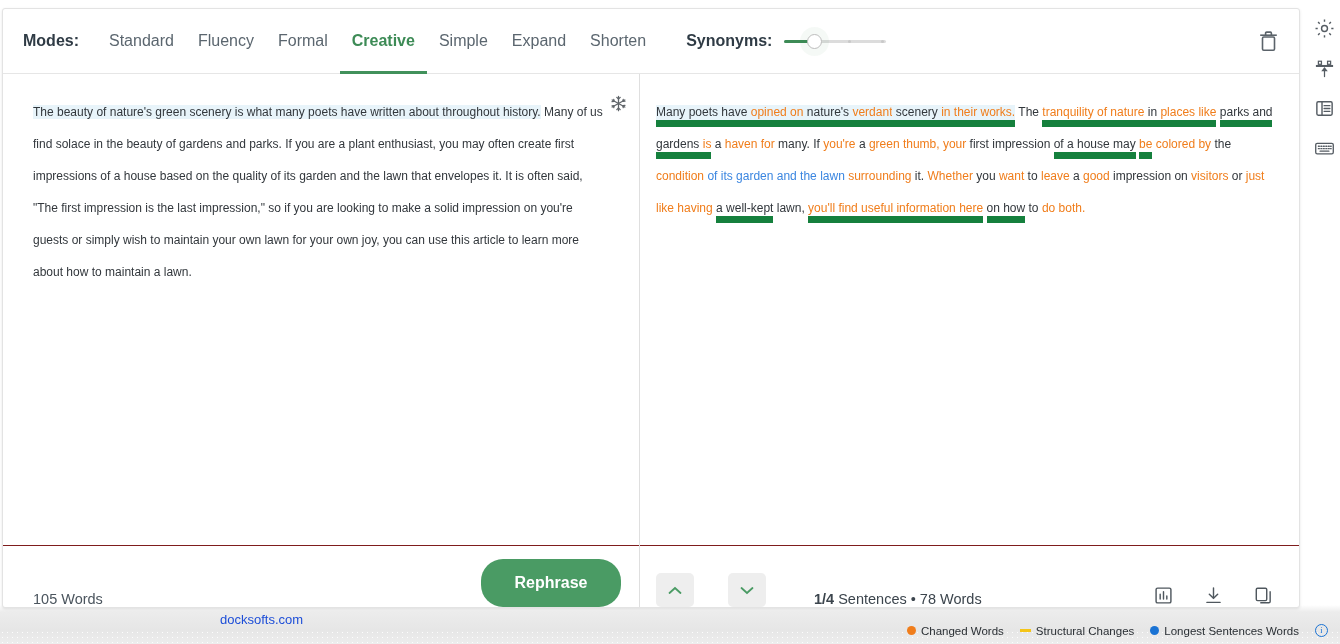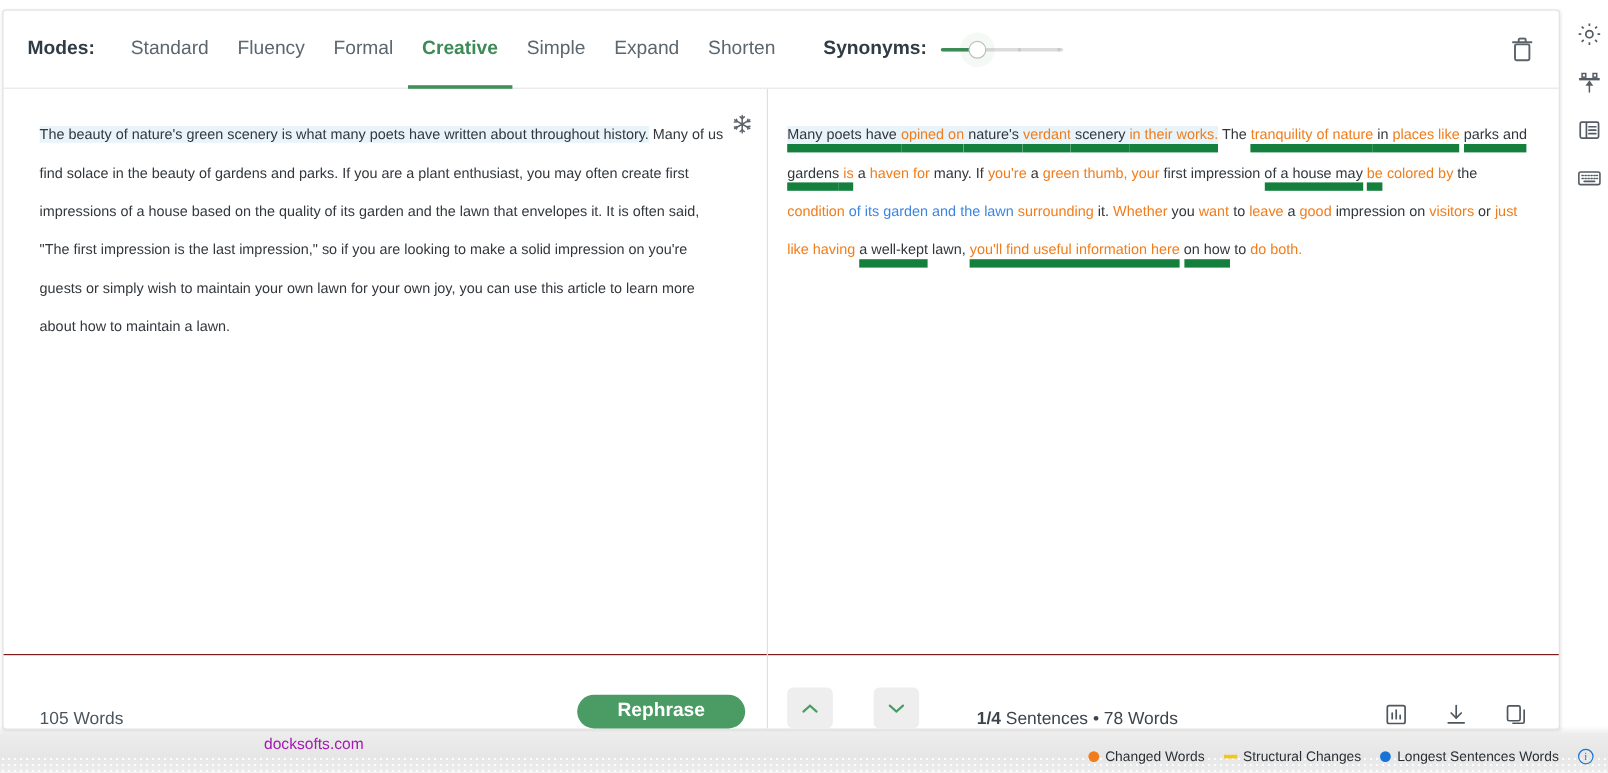--- a/index.html
+++ b/index.html
@@ -120,21 +120,21 @@
     padding: 0 18px 0 30px;
     border-top: 1px solid #7f1d1d;
   }
   .pane-footer.right { padding-left: 16px; padding-right: 24px; gap: 24px; }
   .word-count { font-size: 14.5px; color: #4b555e; }
   .rephrase-btn {
     margin-left: auto;
     background: #4a9b64; color: #ffffff;
     font-size: 16px; font-weight: bold;
     border: none; border-radius: 22px;
-    width: 140px; height: 28px;
+    width: 140px; height: 48px;
     cursor: pointer;
   }
 
   .navbtn {
     width: 38px; height: 34px; border-radius: 5px;
     background: #eeeeee; display: flex;
     align-items: center; justify-content: center;
     cursor: pointer; margin-right: 10px;
   }
   .sentence-info { font-size: 14.5px; color: #3c454d; margin-left: 14px; white-space: nowrap; }
@@ -146,21 +146,21 @@
   .side-rail {
     position: absolute; right: 0; top: 8px;
     width: 32px; display: flex; flex-direction: column;
     align-items: center; gap: 16px; padding-top: 8px;
   }
   .rail-icon { width: 24px; height: 24px; display: flex; align-items: center; justify-content: center; cursor: pointer; }
 
   
   .watermark {
     position: absolute; left: 220px; top: 612px;
-    font-size: 13px; color: #a21caf;
+    font-size: 13px; color: #1d4ed8;
   }
   .legend {
     position: absolute; right: 12px; top: 624px;
     display: flex; align-items: center; gap: 16px;
     font-size: 11.5px; color: #2a2f34;
   }
   .legend-item { display: flex; align-items: center; gap: 5px; white-space: nowrap; }
   .dot { width: 9px; height: 9px; border-radius: 50%; display: inline-block; }
   .dash { width: 11px; height: 2.5px; display: inline-block; background: #f5c518; }
   .info-circle {

